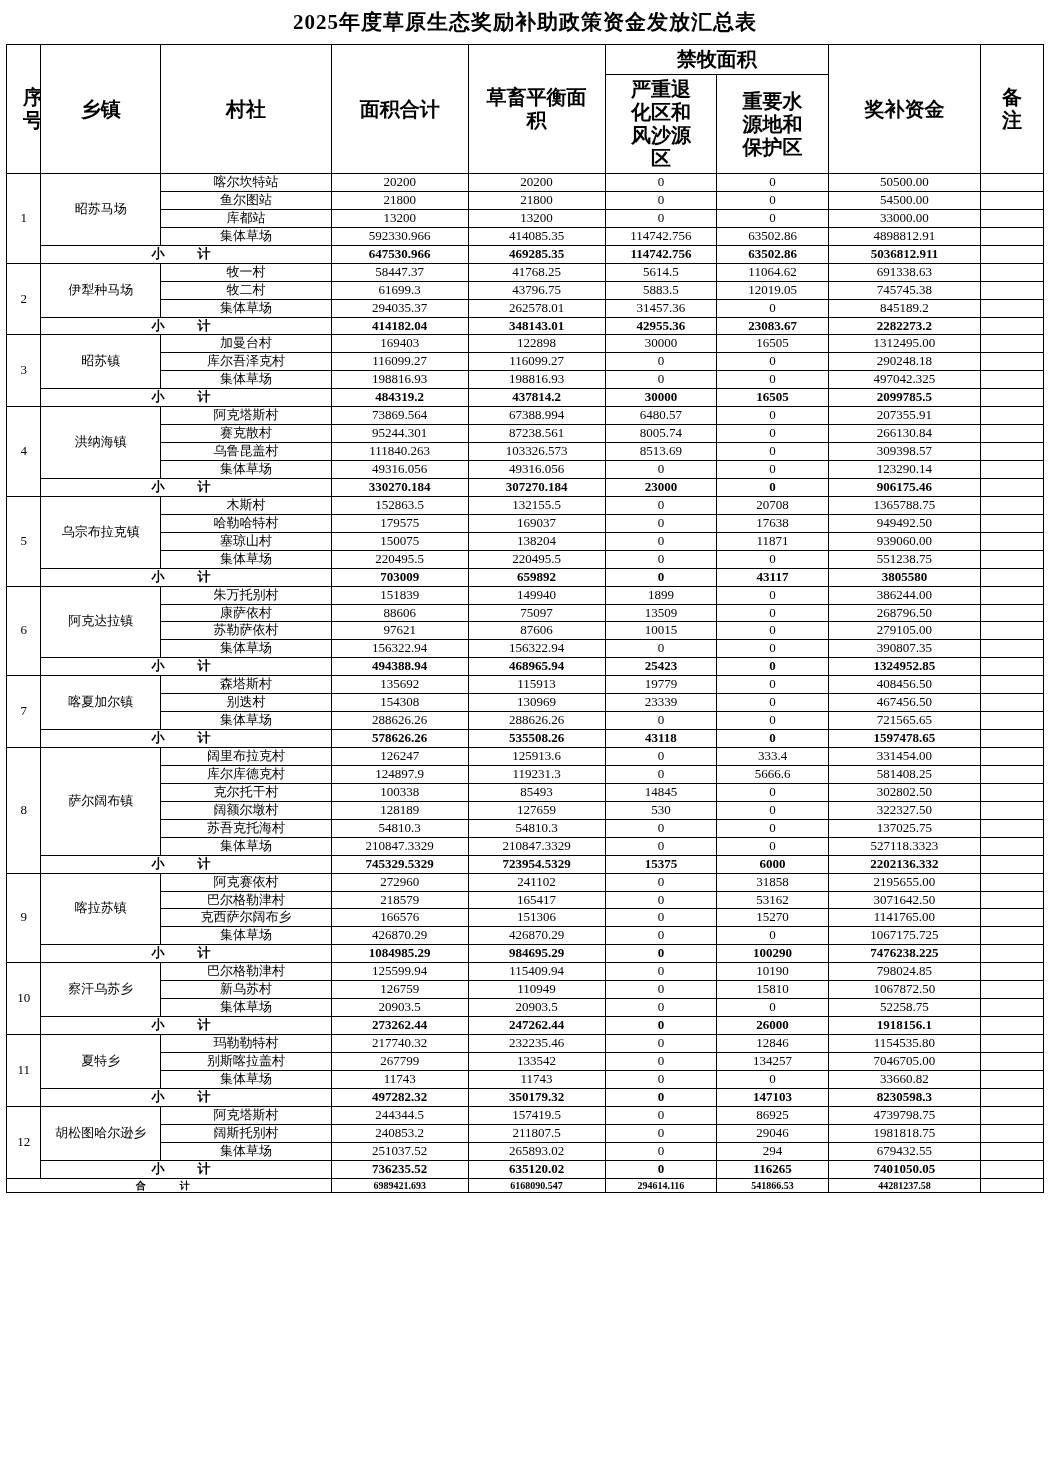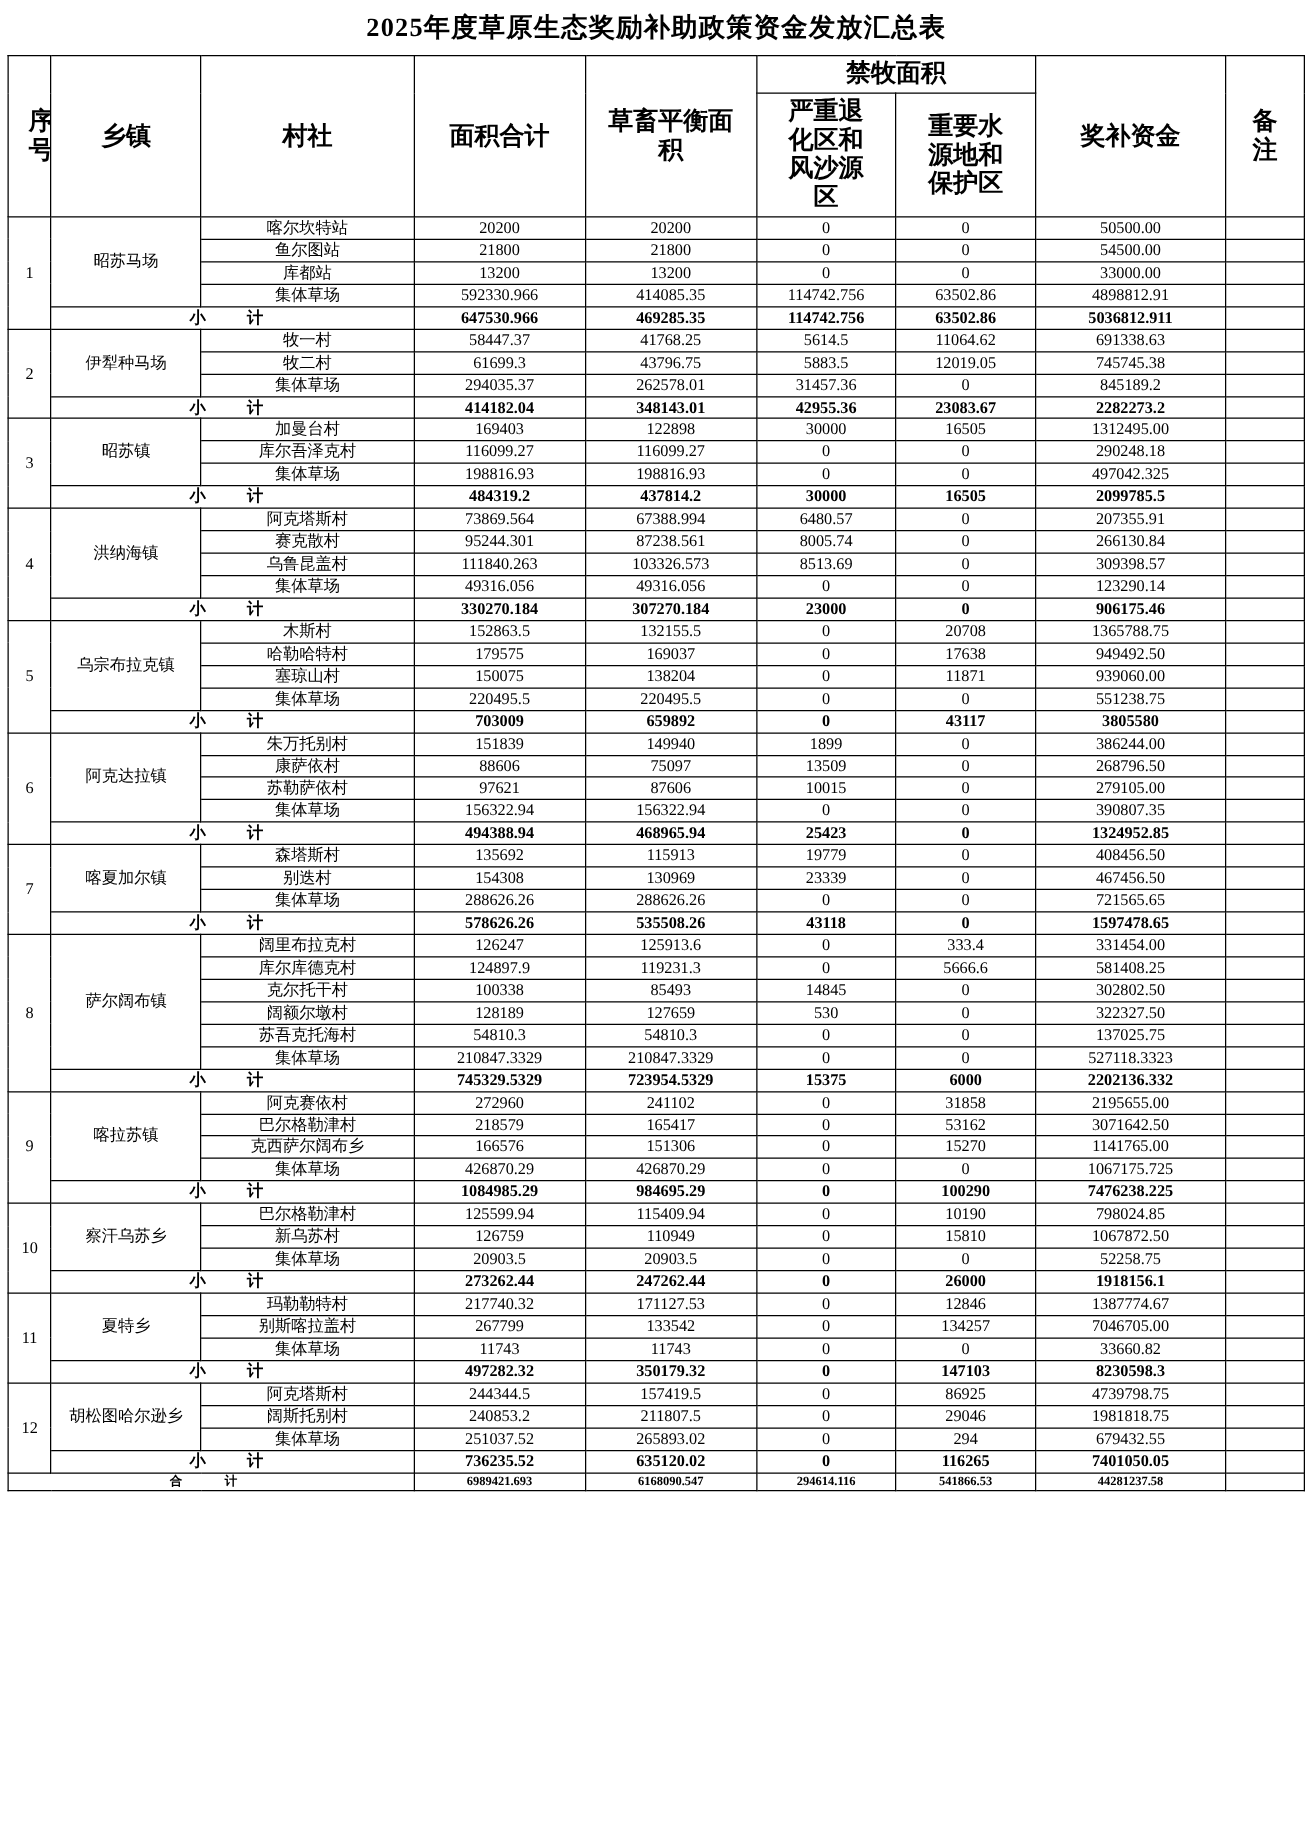--- a/index.html
+++ b/index.html
@@ -553,24 +553,24 @@
           <td class="num">0</td>
           <td class="num">26000</td>
           <td class="num">1918156.1</td>
           <td class="num"></td>
         </tr>
         <tr>
           <td rowspan="4">11</td>
           <td rowspan="3" class="vtown">夏特乡</td>
           <td>玛勒勒特村</td>
           <td class="num">217740.32</td>
-          <td class="num">171127.53</td>
+          <td class="num">232235.46</td>
           <td class="num">0</td>
           <td class="num">12846</td>
-          <td class="num">1387774.67</td>
+          <td class="num">1154535.80</td>
           <td class="num"></td>
         </tr>
         <tr>
           <td>别斯喀拉盖村</td>
           <td class="num">267799</td>
           <td class="num">133542</td>
           <td class="num">0</td>
           <td class="num">134257</td>
           <td class="num">7046705.00</td>
           <td class="num"></td>

